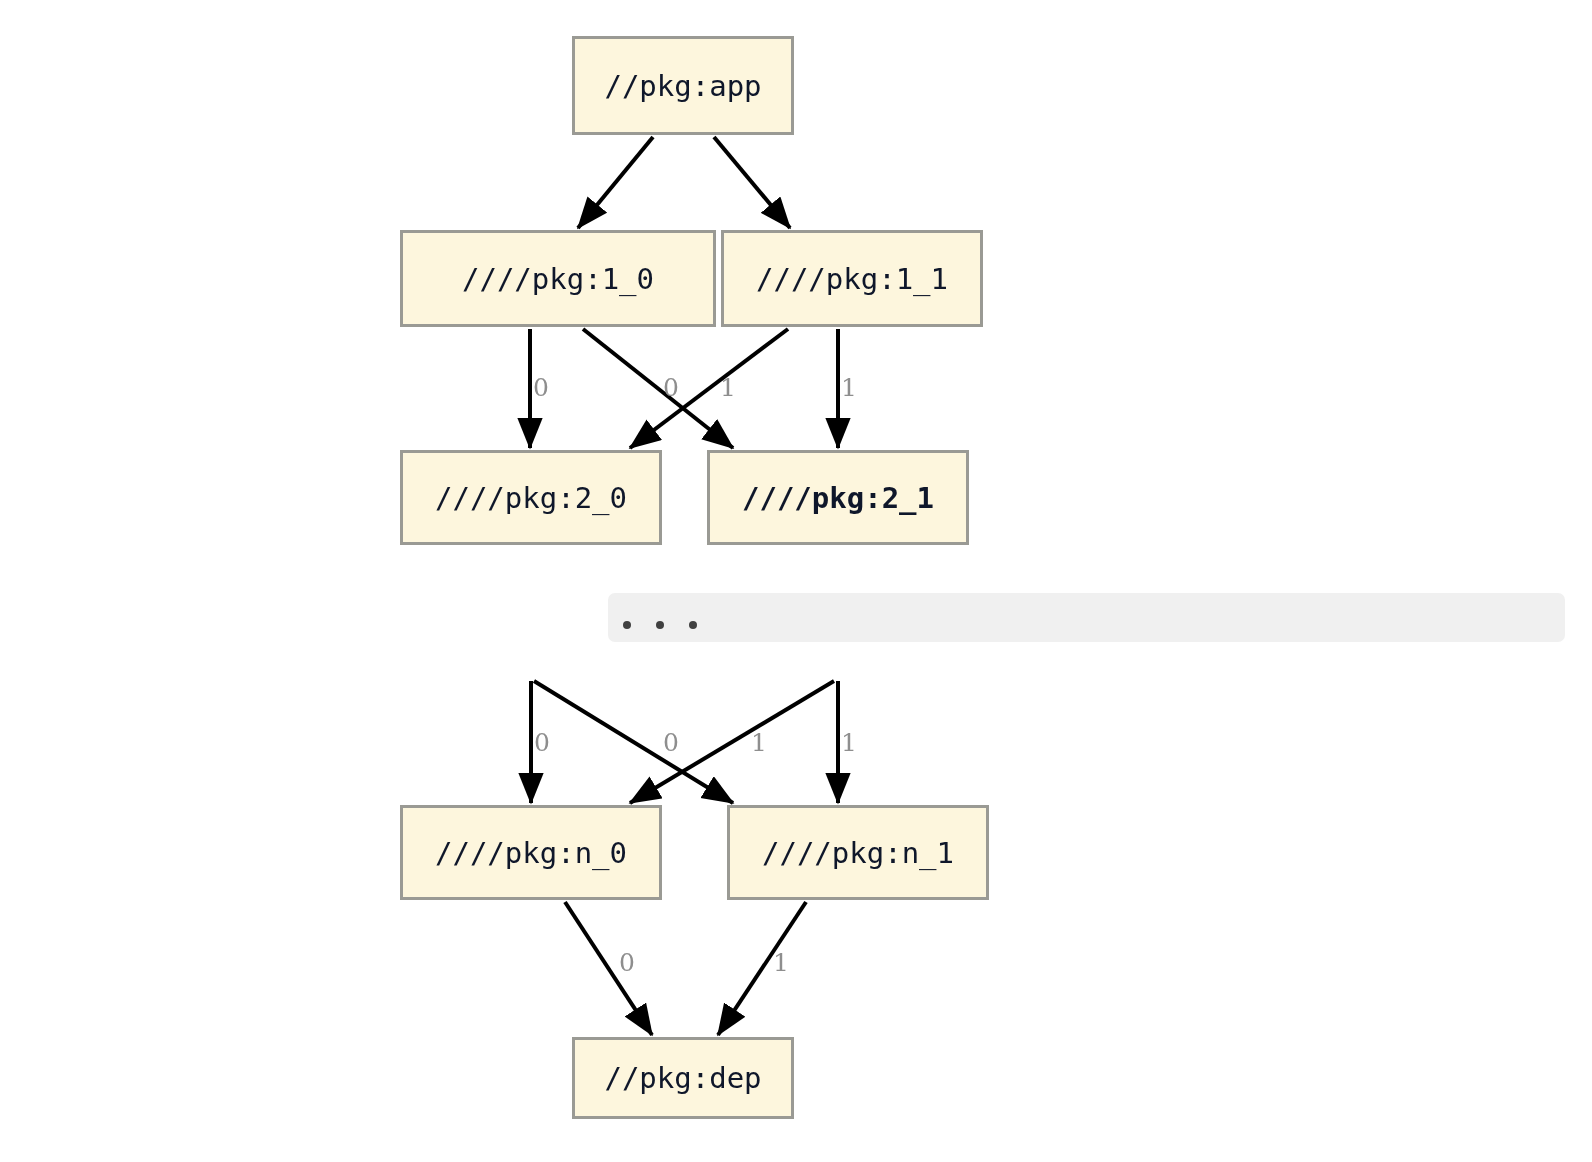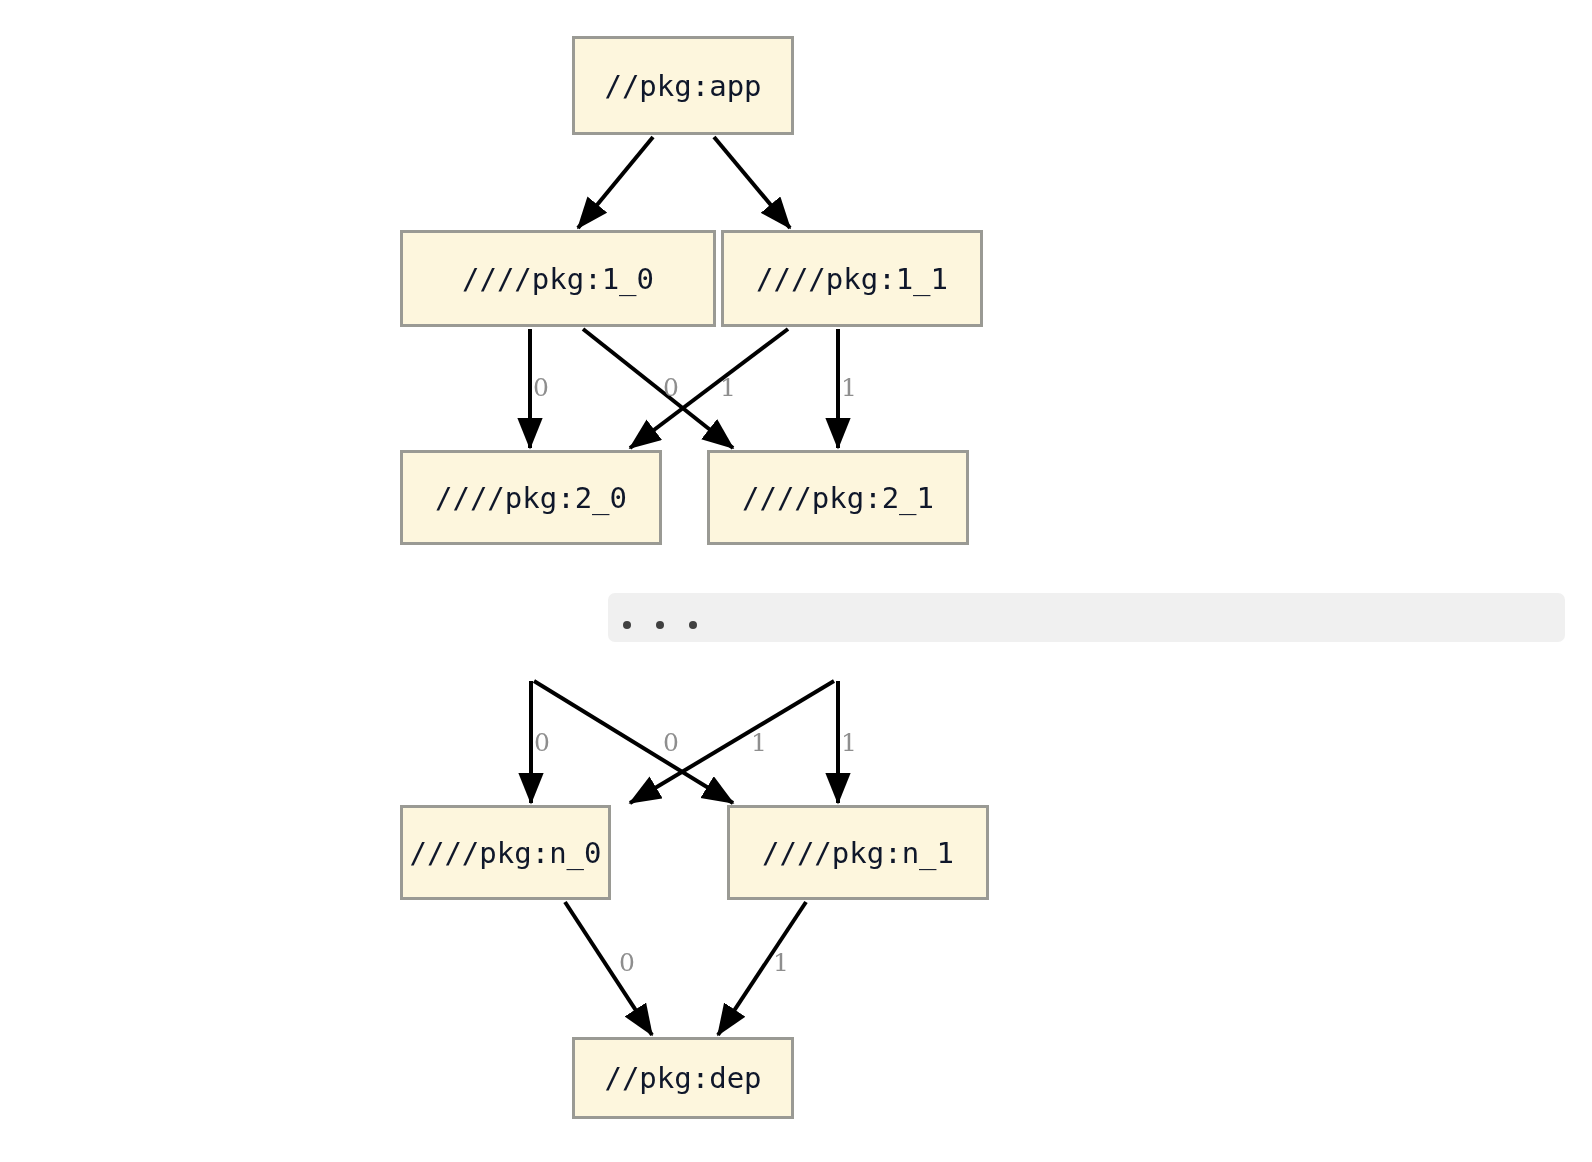--- a/index.html
+++ b/index.html
@@ -101,24 +101,24 @@
       </div>
       <div class="node-box" style="left: 400px; top: 230px; width: 316px; height: 97px; background: rgb(253, 246, 221); border-color: rgb(154, 154, 148);">
         <span class="node-label">////pkg:1_0</span>
       </div>
       <div class="node-box" style="left: 707px; top: 230px; width: 262px; height: 97px; background: rgb(253, 246, 221); border-color: rgb(154, 154, 148); margin-left: 14px;">
         <span class="node-label">////pkg:1_1</span>
       </div>
       <div class="node-box" style="left: 400px; top: 450px; width: 262px; height: 95px; background: rgb(253, 246, 221); border-color: rgb(154, 154, 148);">
         <span class="node-label">////pkg:2_0</span>
       </div>
-      <div class="node-box" style="left: 707px; top: 450px; width: 262px; height: 95px; background: rgb(253, 246, 221); border-color: rgb(154, 154, 148);">
+      <div class="node-box" style="left: 707px; top: 450px; width: 262px; height: 95px; background: rgb(253, 246, 221); border-color: rgb(154, 154, 148); font-weight: bold;">
         <span class="node-label">////pkg:2_1</span>
       </div>
-      <div class="node-box" style="left: 400px; top: 805px; width: 211px; height: 95px; background: rgb(253, 246, 221); border-color: rgb(154, 154, 148); align-items: center;">
+      <div class="node-box" style="left: 400px; top: 805px; width: 262px; height: 95px; background: rgb(253, 246, 221); border-color: rgb(154, 154, 148); align-items: center;">
         <span class="node-label">////pkg:n_0</span>
       </div>
       <div class="node-box" style="left: 707px; top: 805px; width: 262px; height: 95px; background: rgb(253, 246, 221); border-color: rgb(154, 154, 148); margin-left: 20px;">
         <span class="node-label">////pkg:n_1</span>
       </div>
       <div class="node-box" style="left: 572px; top: 1037px; width: 222px; height: 82px; background: rgb(253, 246, 221); border-color: rgb(154, 154, 148);">
         <span class="node-label">//pkg:dep</span>
       </div>
     </div>
   <div id="edge-labels-layer">

